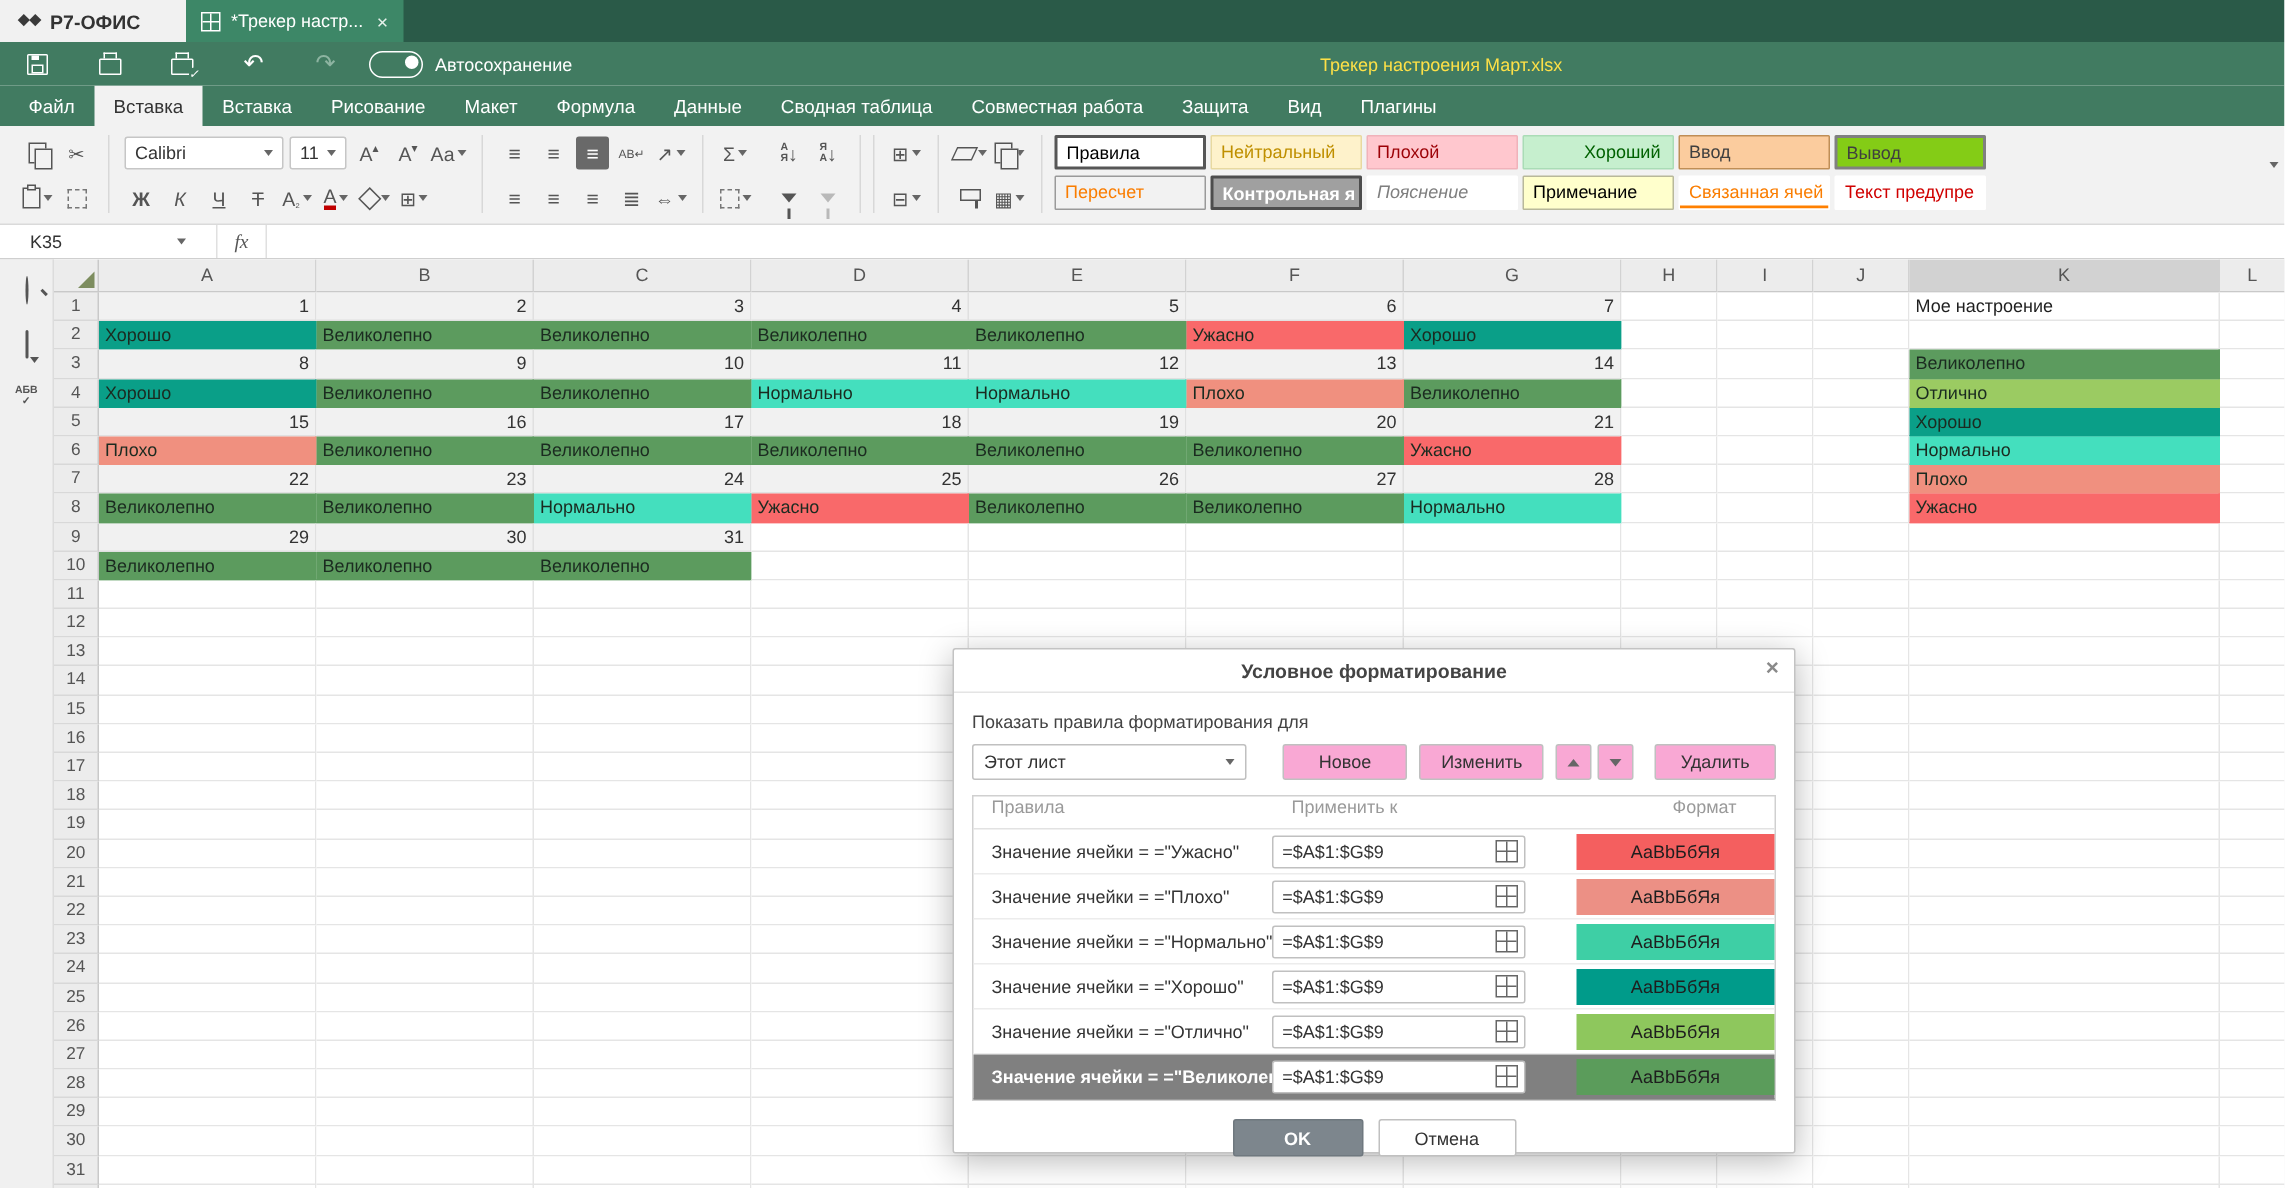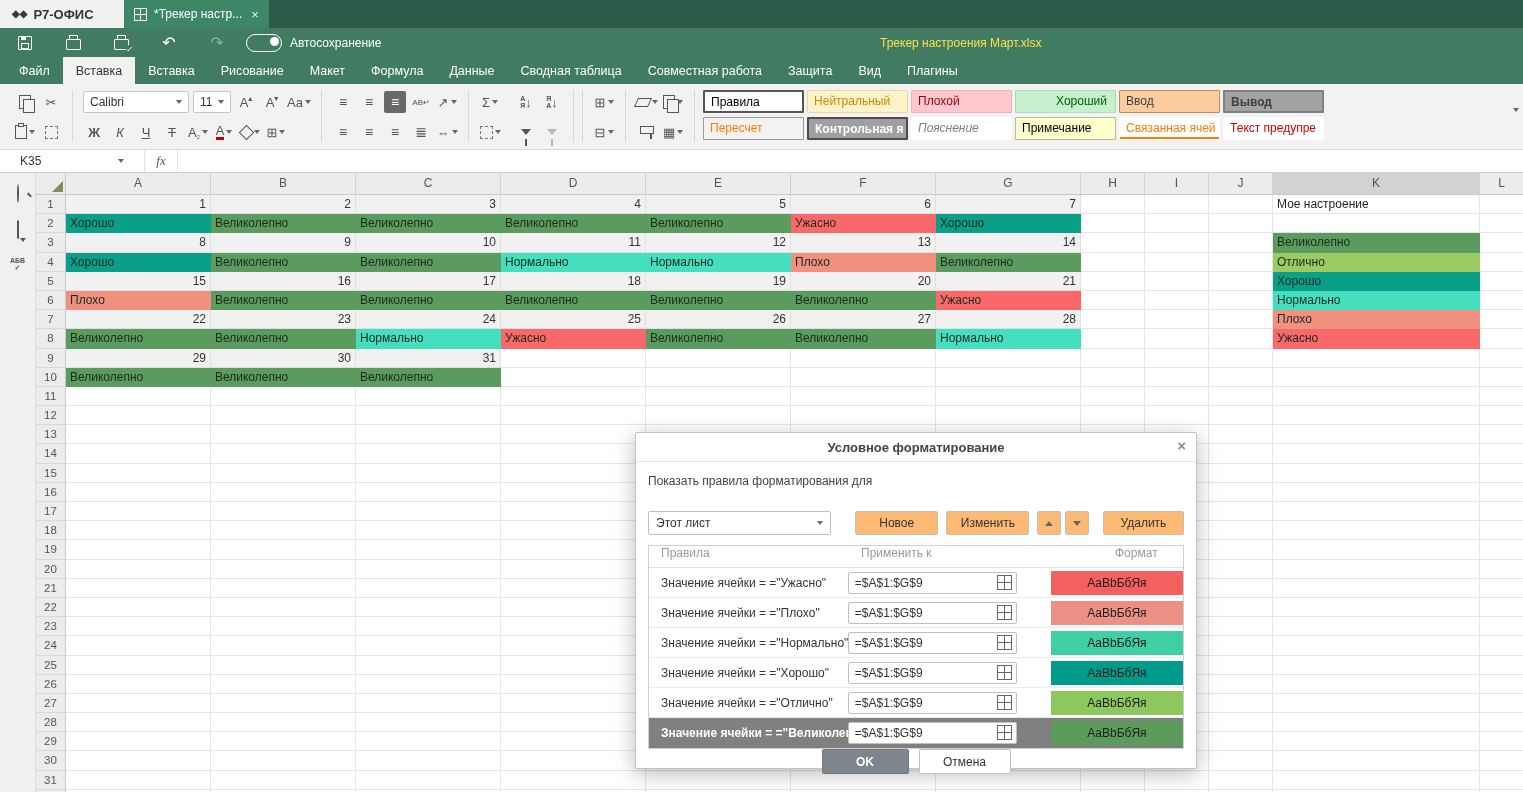--- a/index.html
+++ b/index.html
@@ -93,41 +93,41 @@
   .rowhead{background:#ececec;border-right:1px solid #c9c9c9;border-bottom:1px solid #d8d8d8;text-align:center;font-size:11.5px;color:#555;line-height:19px;}
   .cell{box-sizing:border-box;border-right:1px solid #e5e5e5;border-bottom:1px solid #e5e5e5;font-size:12px;line-height:18px;padding:0 4px;white-space:nowrap;overflow:hidden;background:#fff;color:#1f1f1f;}
   .cell.num{background:#f1f1f1;text-align:right;color:#333;border-right-color:#e0e0e0;border-bottom-color:#e0e0e0;}
   .cell.mood{color:#1b2b20;}
 
   
   .dialog{position:absolute;left:635px;top:432px;width:562px;height:337px;background:#fff;border:1px solid #c3c3c3;box-shadow:0 5px 22px rgba(0,0,0,.28);box-sizing:border-box;z-index:20;border-radius:2px;}
   .dtitle{height:28px;display:flex;align-items:center;justify-content:center;font-size:13px;font-weight:700;color:#444;border-bottom:1px solid #e4e4e4;position:relative;}
   .dclose{position:absolute;right:10px;top:4px;font-size:15px;color:#8a8a8a;}
   .dbody{padding:10px 12px 0 12px;font-size:12px;color:#444;}
-  .dlabel{margin:2px 0 23px 0;}
+  .dlabel{margin:2px 0 8px 0;}
   .dcontrols{display:flex;align-items:center;}
   .dselect{width:185px;height:24px;border:1px solid #c0c0c0;border-radius:2px;display:flex;align-items:center;justify-content:space-between;padding:0 7px;box-sizing:border-box;color:#333;}
-  .dbtn{height:24px;border:1px solid #c0c0c0;border-radius:2px;background:#fdba74;display:flex;align-items:center;justify-content:center;font-size:12px;color:#333;box-sizing:border-box;}
+  .dbtn{height:24px;border:1px solid #c0c0c0;border-radius:2px;background:#f9a8d4;display:flex;align-items:center;justify-content:center;font-size:12px;color:#333;box-sizing:border-box;}
   .dbtn.sm{width:24px;}
   .car-up{width:0;height:0;border-left:4px solid transparent;border-right:4px solid transparent;border-bottom:5px solid #666;}
   .car-dn{width:0;height:0;border-left:4px solid transparent;border-right:4px solid transparent;border-top:5px solid #666;}
   .rtable{margin-top:10px;border:1px solid #d0d0d0;height:204px;box-sizing:border-box;}
   .rthead{display:flex;align-items:flex-start;height:21px;color:#9a9a9a;border-bottom:1px solid #e2e2e2;}
   .h-rules{padding-left:12px;width:200px;}
   .h-applies{width:196px;}
   .h-format{padding-left:58px;}
   .rruler{display:flex;align-items:center;height:30px;border-bottom:1px solid #ececec;box-sizing:border-box;}
   .rruler .rtext{width:200px;padding-left:12px;color:#333;font-size:12px;box-sizing:border-box;white-space:nowrap;overflow:hidden;}
   .rrange{width:170px;height:22px;border:1px solid #c0c0c0;background:#fff;border-radius:2px;display:flex;align-items:center;justify-content:space-between;padding:0 4px 0 6px;box-sizing:border-box;color:#333;}
   .i-grid4{width:13px;height:13px;border:1.2px solid #666;display:inline-block;
     background:linear-gradient(#666,#666) 50% 0/1px 100% no-repeat,linear-gradient(#666,#666) 0 50%/100% 1px no-repeat;}
   .rswatch{margin-left:34px;width:133px;height:24px;display:flex;align-items:center;justify-content:center;font-size:12px;color:#1e1e1e;}
   .rruler.sel{background:#808080;border-bottom-color:#808080;}
   .rruler.sel .rtext{color:#fff;font-weight:700;}
-  .dfooter{display:flex;justify-content:center;gap:10px;}
+  .dfooter{display:flex;justify-content:center;gap:10px;margin-top:12px;}
   .okbtn{width:85px;height:23px;background:#7d868d;color:#fff;border:1px solid #6f7warning:none;border:1px solid #6f787f;display:flex;align-items:center;justify-content:center;font-size:12px;font-weight:700;border-radius:2px;}
   .cancelbtn{width:90px;height:23px;background:#fff;color:#333;border:1px solid #c0c0c0;display:flex;align-items:center;justify-content:center;font-size:12px;border-radius:2px;}
 </style>
 </head>
 <body>
 
 <div class="app">
 
   <div class="topbar">
     <div class="brand">
@@ -297,21 +297,21 @@
         <span class="rbtn">▦<b class="car"></b></span>
       </div>
     </div>
     <div class="rsep"></div>
     <div class="gallery">
         <div class="chip" style="background: rgb(255, 255, 255); color: rgb(0, 0, 0); border: 2px solid rgb(86, 86, 86);">Правила</div>
         <div class="chip" style="background: rgb(254, 242, 203); color: rgb(191, 143, 0); border: 1px solid rgb(232, 217, 160);">Нейтральный</div>
         <div class="chip" style="background: rgb(255, 199, 206); color: rgb(156, 0, 6); border: 1px solid rgb(240, 178, 186);">Плохой</div>
         <div class="chip" style="background: rgb(198, 239, 206); color: rgb(0, 97, 0); border: 1px solid rgb(170, 220, 182); padding-left: 40px;">Хороший</div>
         <div class="chip" style="background: rgb(251, 204, 158); color: rgb(63, 63, 63); border: 1px solid rgb(191, 142, 86);">Ввод</div>
-        <div class="chip" style="background: #a3a3a3; color: rgb(63, 63, 63); border: 2px solid rgb(128, 128, 128); font-weight: 700;">Вывод</div>
+        <div class="chip" style="background: #84cc16; color: rgb(63, 63, 63); border: 2px solid rgb(128, 128, 128); font-weight: 400;">Вывод</div>
         <div class="chip" style="background: rgb(242, 242, 242); color: rgb(250, 125, 0); border: 1px solid rgb(154, 154, 154);">Пересчет</div>
         <div class="chip" style="background: rgb(160, 160, 160); color: rgb(255, 255, 255); border: 2px solid rgb(77, 77, 77); font-weight: 700;">Контрольная я</div>
         <div class="chip" style="background: rgb(255, 255, 255); color: rgb(127, 127, 127); border: 1px solid rgb(255, 255, 255); font-style: italic;">Пояснение</div>
         <div class="chip" style="background: rgb(255, 255, 204); color: rgb(0, 0, 0); border: 1px solid rgb(184, 184, 154);">Примечание</div>
         <div class="chip" style="background: rgb(255, 255, 255); color: rgb(250, 125, 0); border: 1px solid rgb(255, 255, 255); box-shadow: rgb(255, 128, 1) 0px -2px 0px inset;">Связанная ячей</div>
         <div class="chip" style="background: rgb(255, 255, 255); color: rgb(208, 0, 0); border: 1px solid rgb(255, 255, 255);">Текст предупре</div>
       </div>
     <b class="car rib-chevron"></b>
   </div>
 

